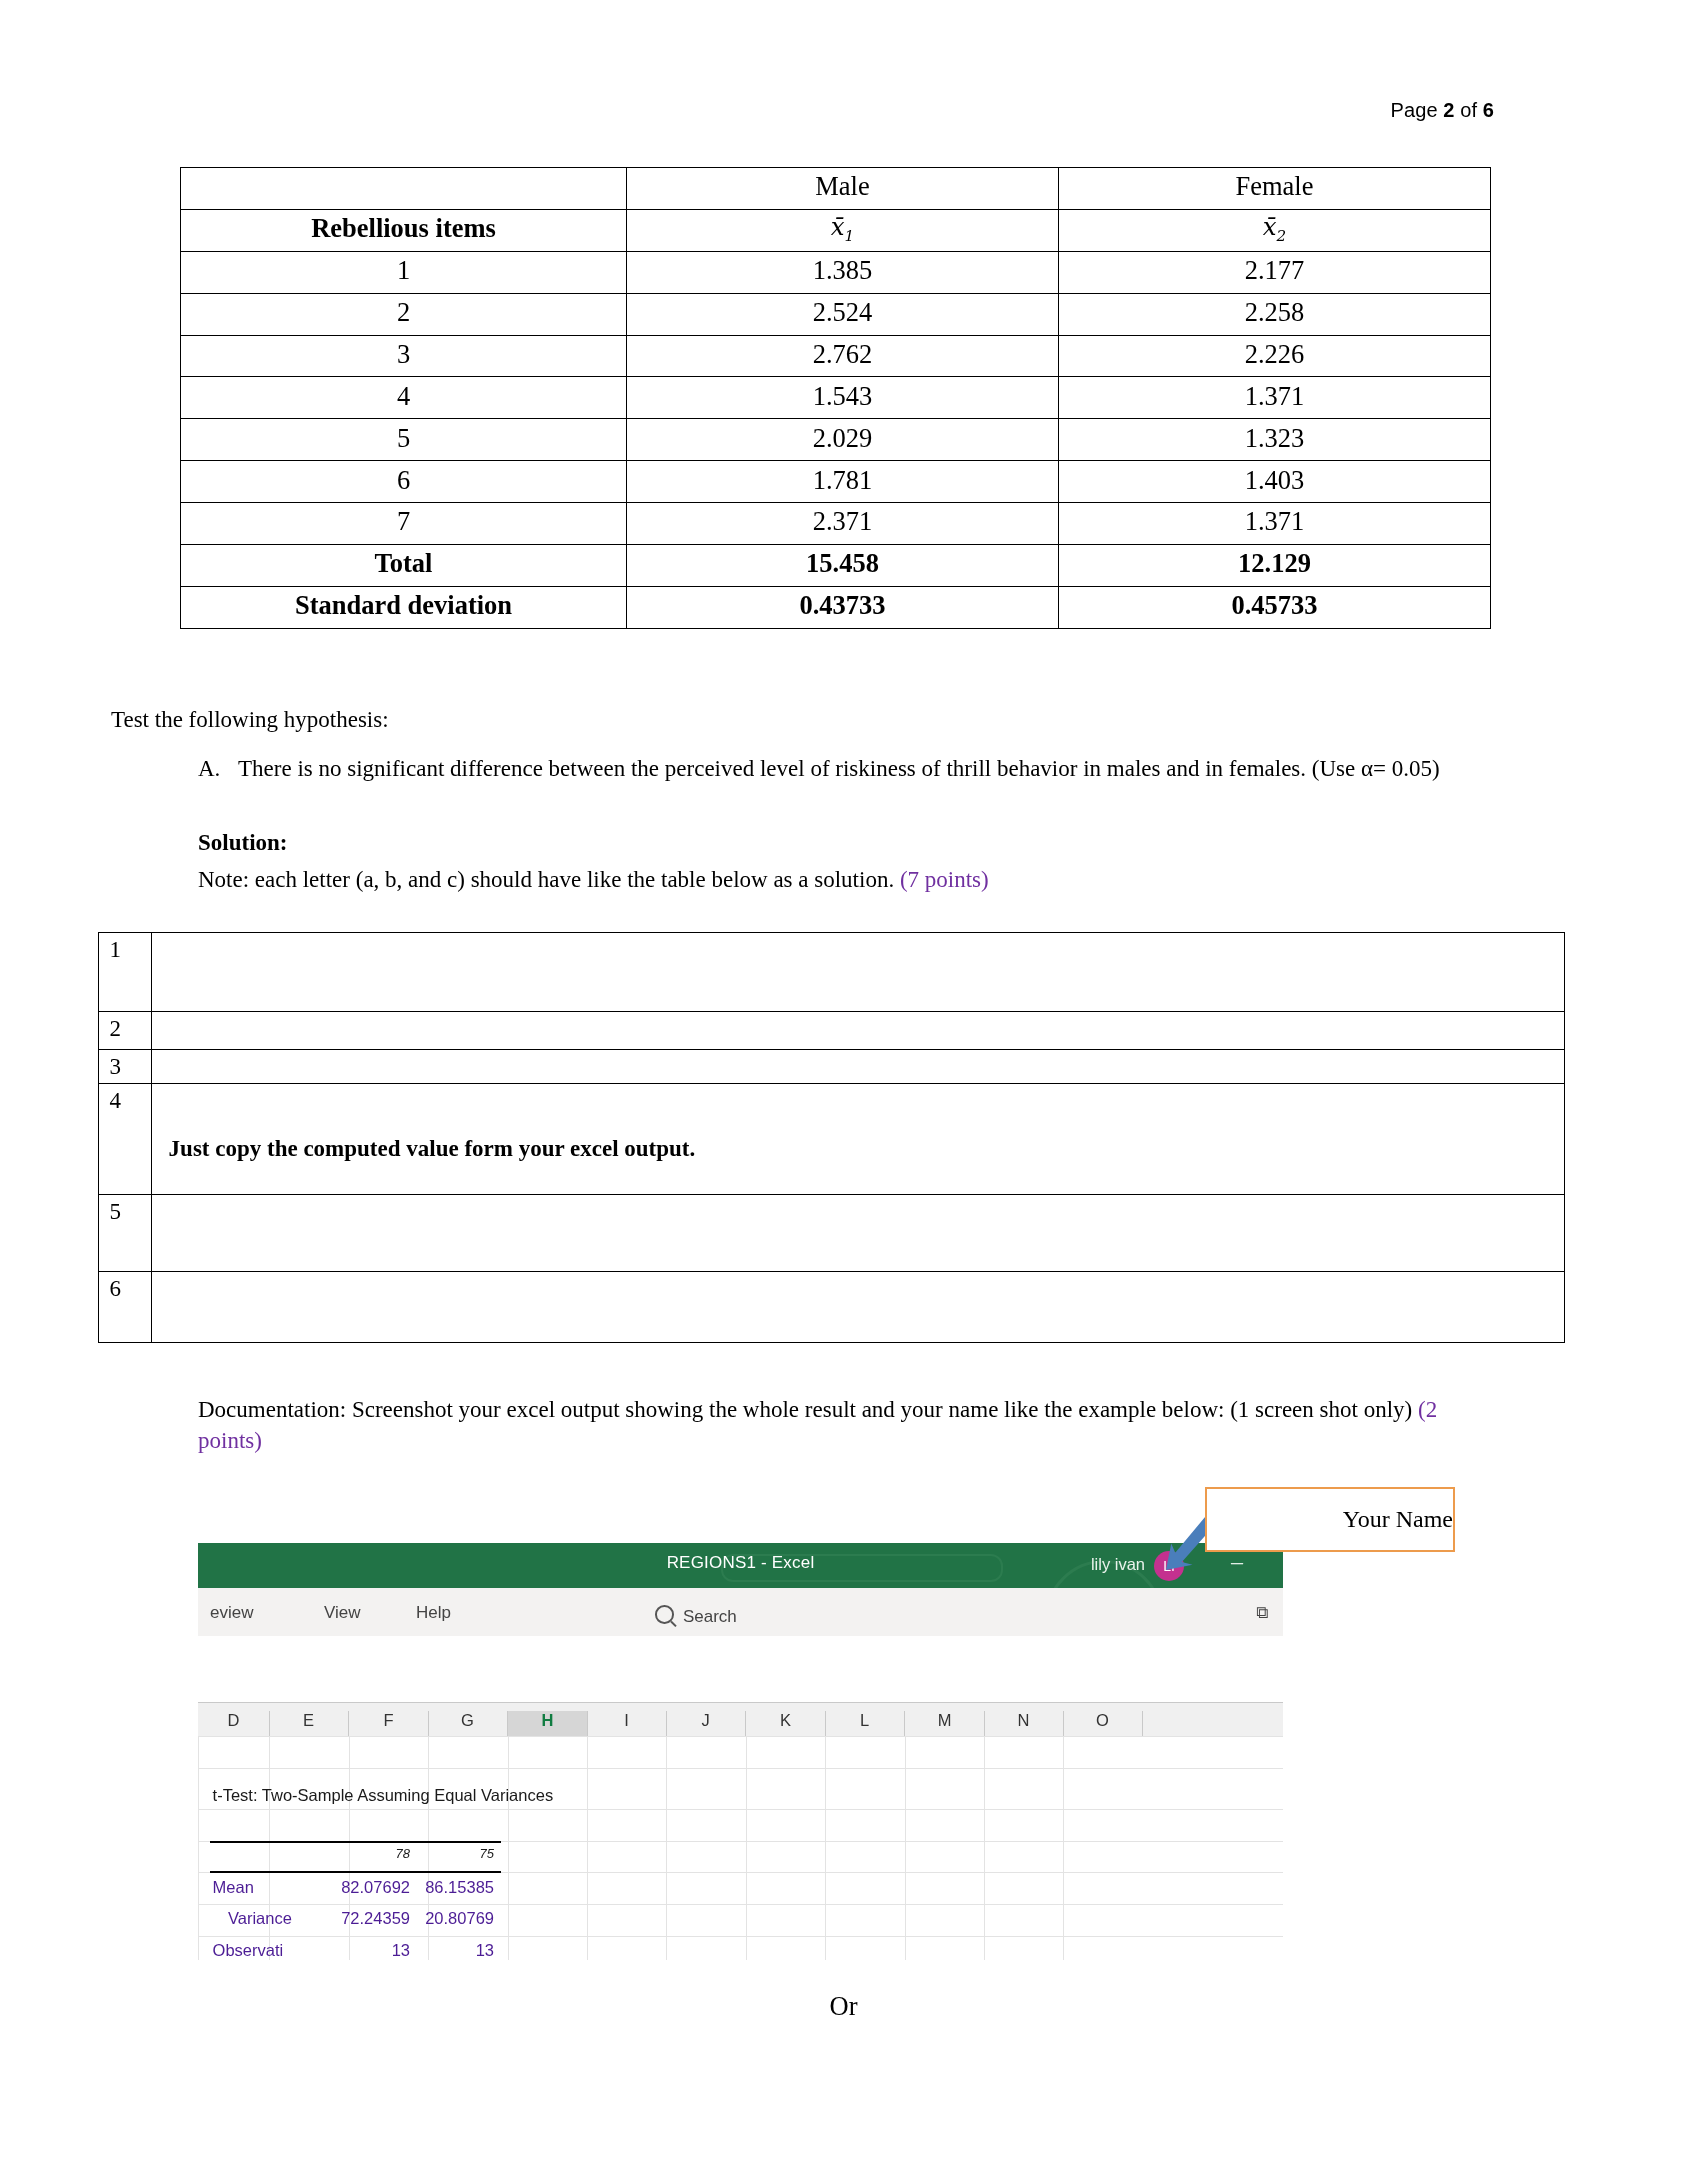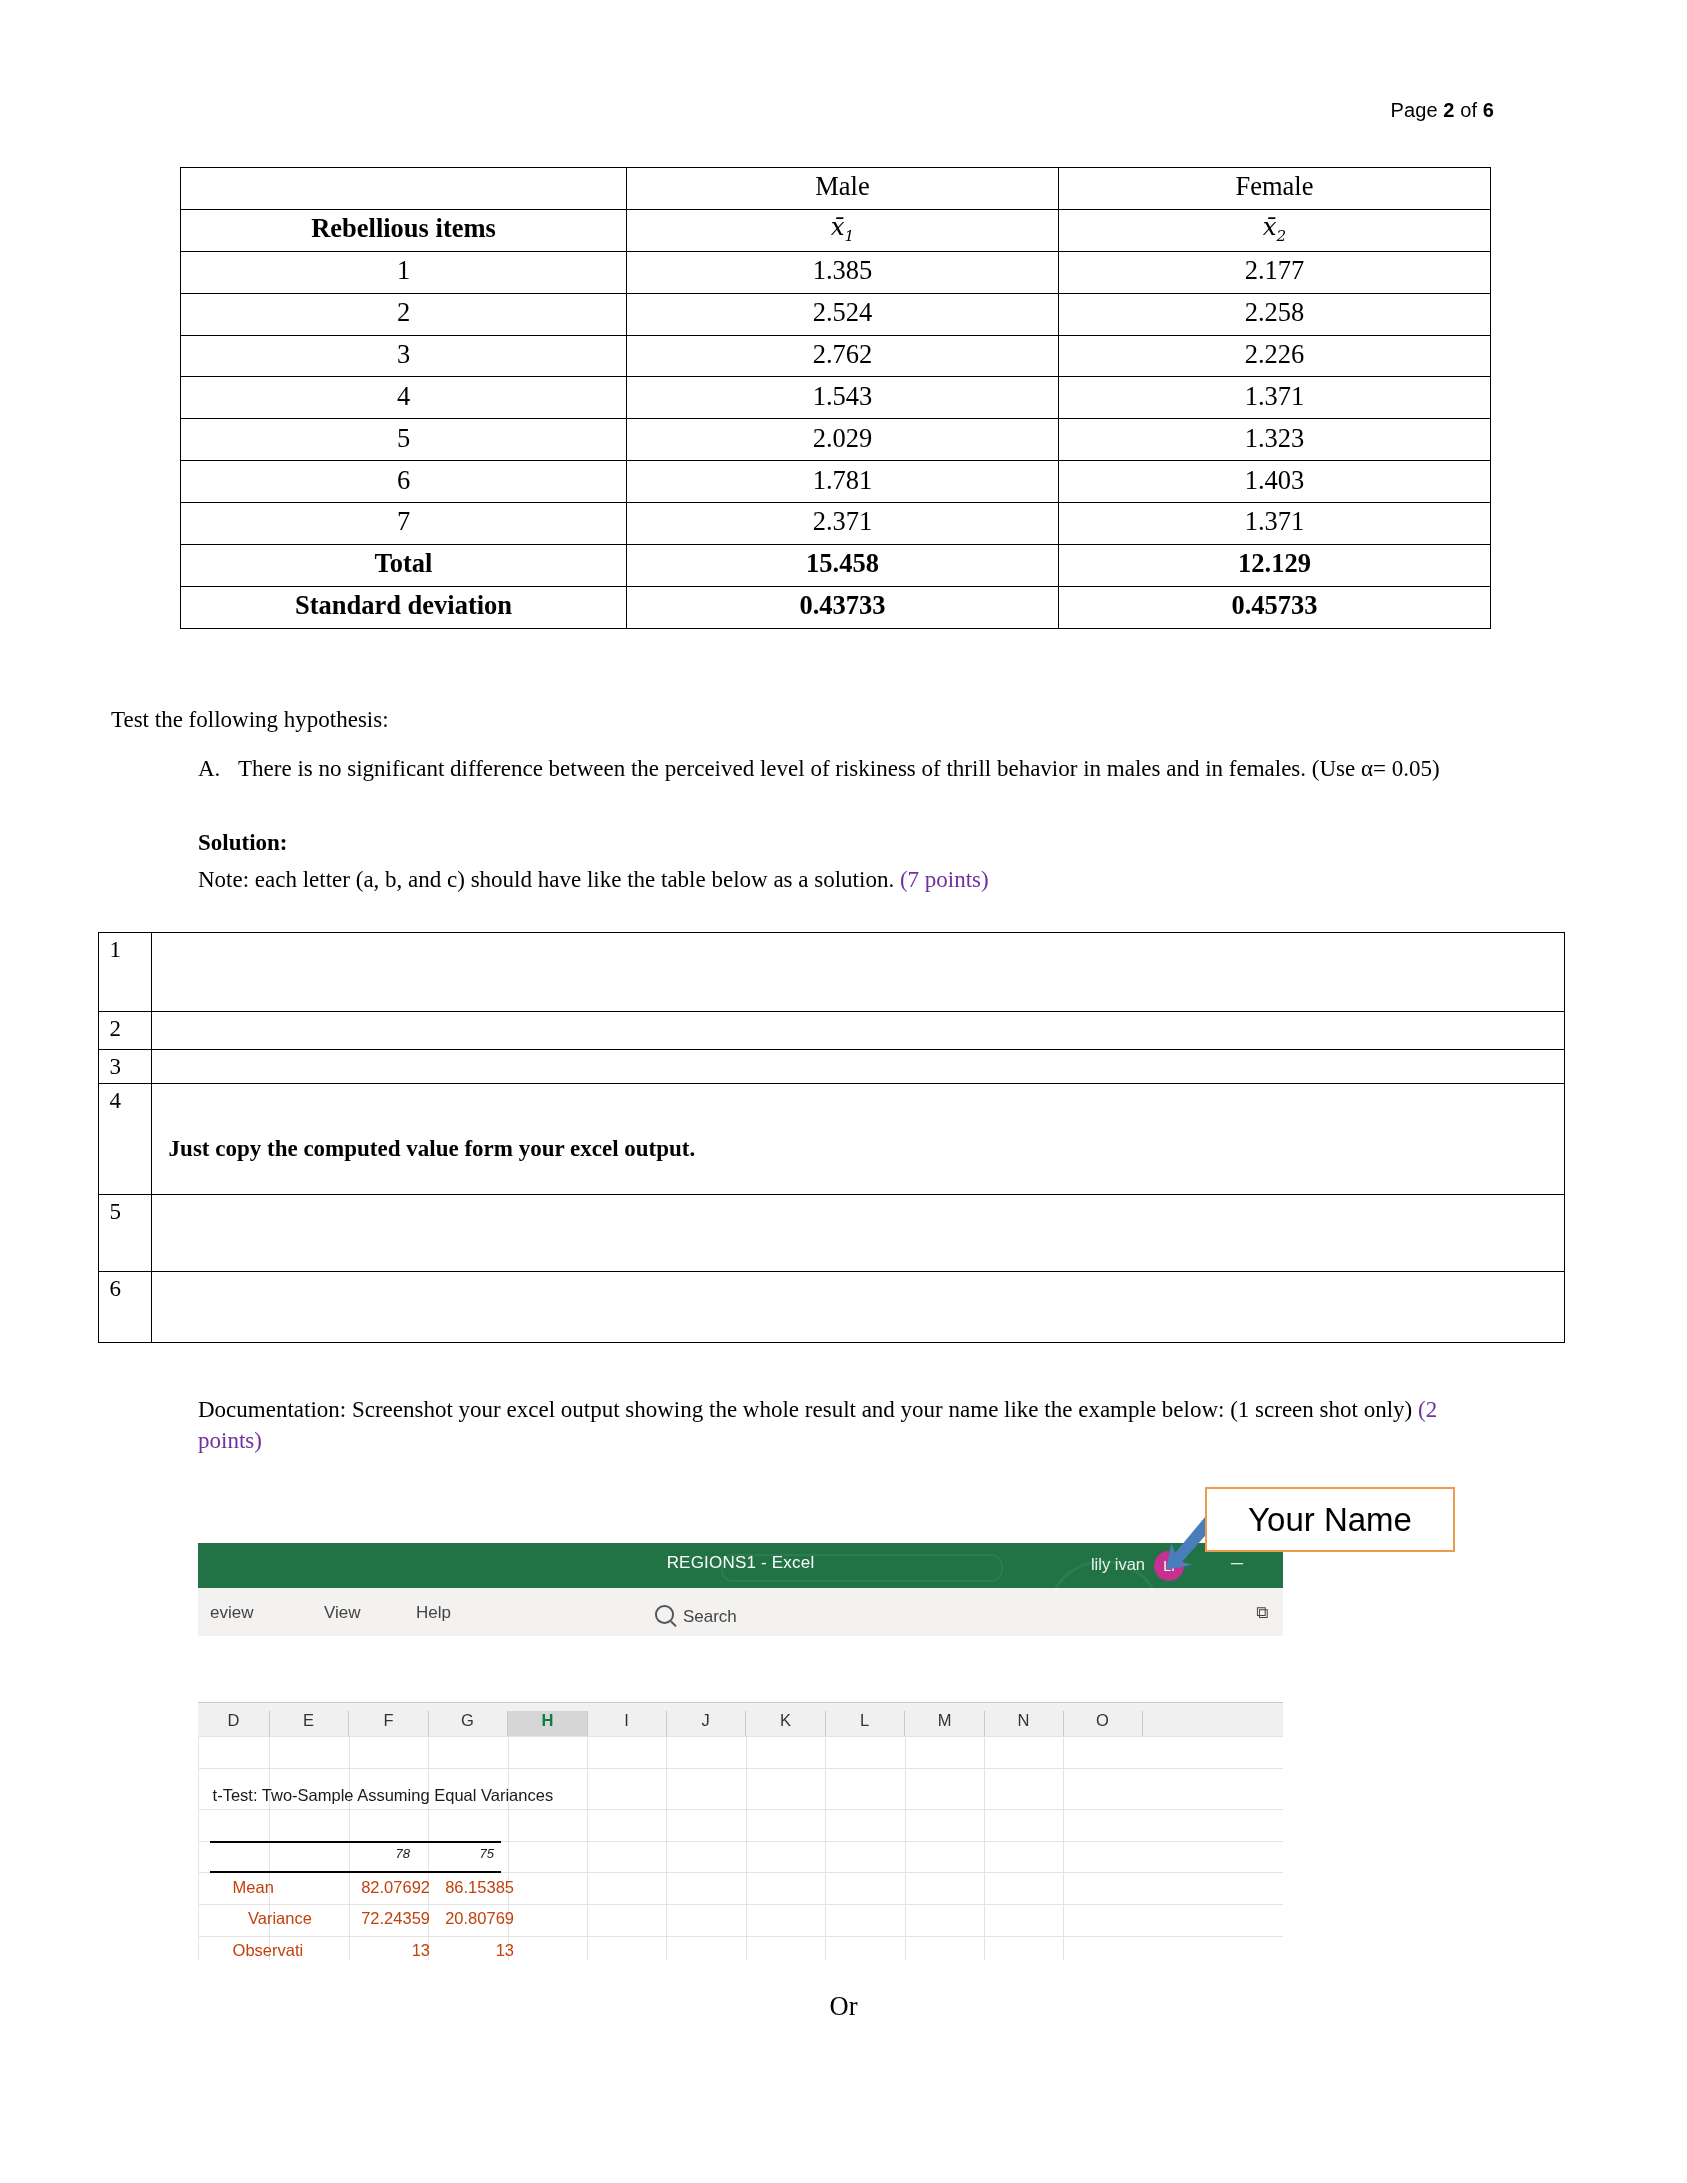--- a/index.html
+++ b/index.html
@@ -180,35 +180,35 @@
     background:#d6d6d6; color:#107c41; font-weight:bold;
     border-bottom:2px solid #107c41;
   }
 
   .grid{
     position:absolute; left:0; top:193px; width:1085px; height:224px;
     background:#ffffff;
   }
   .grid .vline{ position:absolute; top:0; bottom:0; width:0.7px; background:#e3e3e3; }
   .grid .hline{ position:absolute; left:0; right:0; height:0.7px; background:#e3e3e3; }
-  .grid .cell{ position:absolute; font-size:16.5px; color:#c2410c;margin-left:20px; }
+  .grid .cell{ position:absolute; font-size:16.5px; color:#4c1d95; }
   .grid .cell.rt{ text-align:right; }
   .grid .title-cell{ position:absolute; left:14.6px; top:50px; font-size:16.5px; color:#1a1a1a; white-space:nowrap; }
   .grid .hdr-num{ position:absolute; font-size:13px; font-style:italic; color:#1a1a1a; text-align:right; }
   .grid .rule{ position:absolute; height:2px; background:#000; }
 
   
   .callout{
     position:absolute; left:1205px; top:1487px;
     width:246px; height:61px;
     border:2px solid #ED9B4C;
     background:#ffffff;
-    display:flex; align-items:center; justify-content:center;
-    font-family:Liberation Sans, sans-serif;
-    font-size:33px; color:#000;
+    display:flex; align-items:center; justify-content:flex-end;
+    font-family:Liberation Serif, serif;
+    font-size:24px; color:#000;
   }
   .arrow{
     position:absolute; left:1154px; top:1501px;
     width:73px; height:73px;
   }
 
   
   .or{
     position:absolute; left:0; right:0; top:1991px;
     text-align:center; font-size:26.5px;

